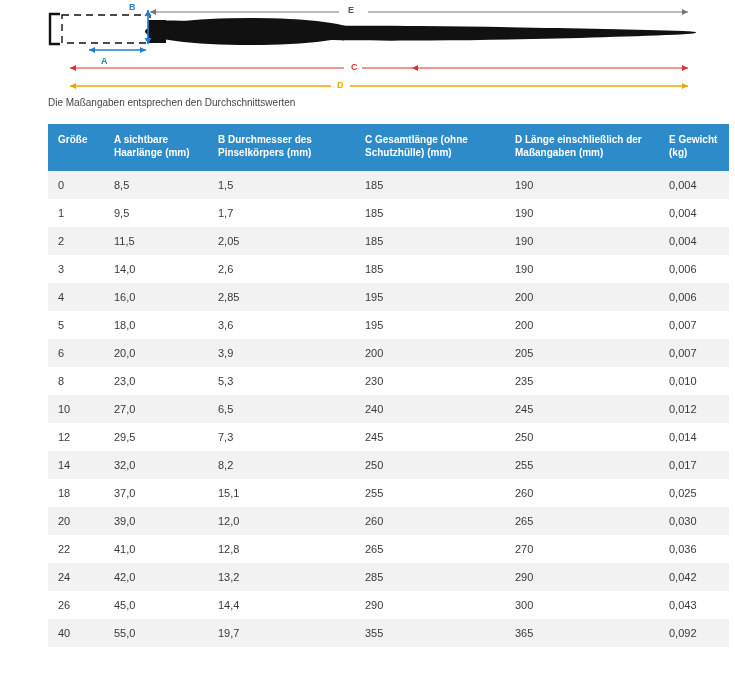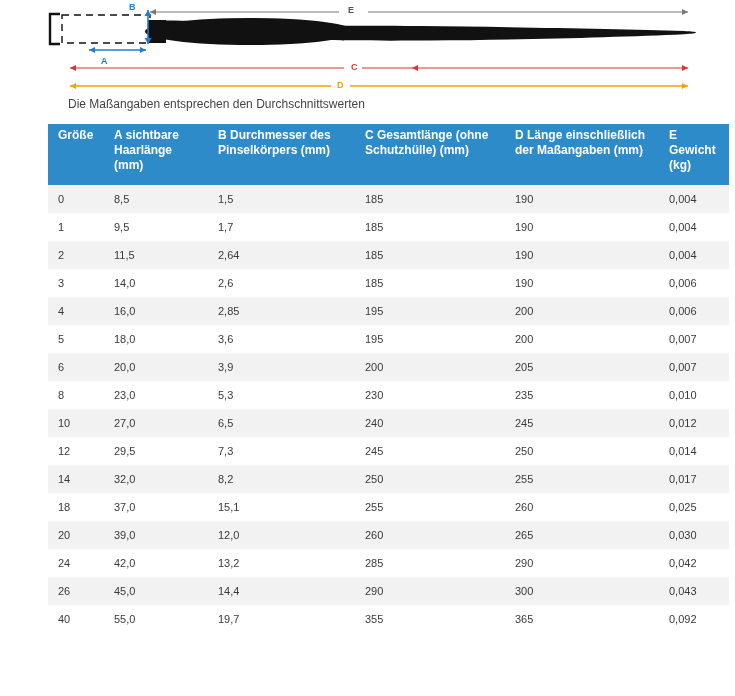--- a/index.html
+++ b/index.html
@@ -42,45 +42,44 @@
   .lbl-a { color: #1f7fd0; }
   .lbl-b { color: #1f7fd0; }
   .lbl-c { color: #e03030; }
   .lbl-d { color: #f0a500; }
   .lbl-e { color: #555555; }
 
   .caption {
     position: absolute;
     left: 48px;
     top: 97px;
-    font-size: 12px;
+    font-size: 10px;
     color: #444444;
-    margin-left: 20px;
   }
 
   
   .table-wrap {
     position: absolute;
     left: 48px;
     top: 124px;
     width: 639px;
   }
   table.spec {
     border-collapse: collapse;
     width: 639px;
     table-layout: fixed;
   }
   table.spec thead th {
     background: #2e8bc9;
     color: #ffffff;
-    font-size: 12px;
+    font-size: 10px;
     font-weight: bold;
     text-align: left;
     vertical-align: top;
-    padding: 4px 8px 12px 10px;
+    padding: 10px 8px 12px 10px;
     line-height: 1.25;
   }
   table.spec tbody td {
     font-size: 11px;
     color: #3a3a3a;
     padding: 8px 8px 8px 10px;
     vertical-align: middle;
     border: none;
   }
   table.spec tbody tr:nth-child(odd) {
@@ -201,21 +200,21 @@
           <td>1</td>
           <td>9,5</td>
           <td>1,7</td>
           <td>185</td>
           <td>190</td>
           <td>0,004</td>
         </tr>
         <tr>
           <td>2</td>
           <td>11,5</td>
-          <td>2,64</td>
+          <td>2,05</td>
           <td>185</td>
           <td>190</td>
           <td>0,004</td>
         </tr>
         <tr>
           <td>3</td>
           <td>14,0</td>
           <td>2,6</td>
           <td>185</td>
           <td>190</td>
@@ -287,20 +286,28 @@
         </tr>
         <tr>
           <td>20</td>
           <td>39,0</td>
           <td>12,0</td>
           <td>260</td>
           <td>265</td>
           <td>0,030</td>
         </tr>
         <tr>
+          <td>22</td>
+          <td>41,0</td>
+          <td>12,8</td>
+          <td>265</td>
+          <td>270</td>
+          <td>0,036</td>
+        </tr>
+        <tr>
           <td>24</td>
           <td>42,0</td>
           <td>13,2</td>
           <td>285</td>
           <td>290</td>
           <td>0,042</td>
         </tr>
         <tr>
           <td>26</td>
           <td>45,0</td>

